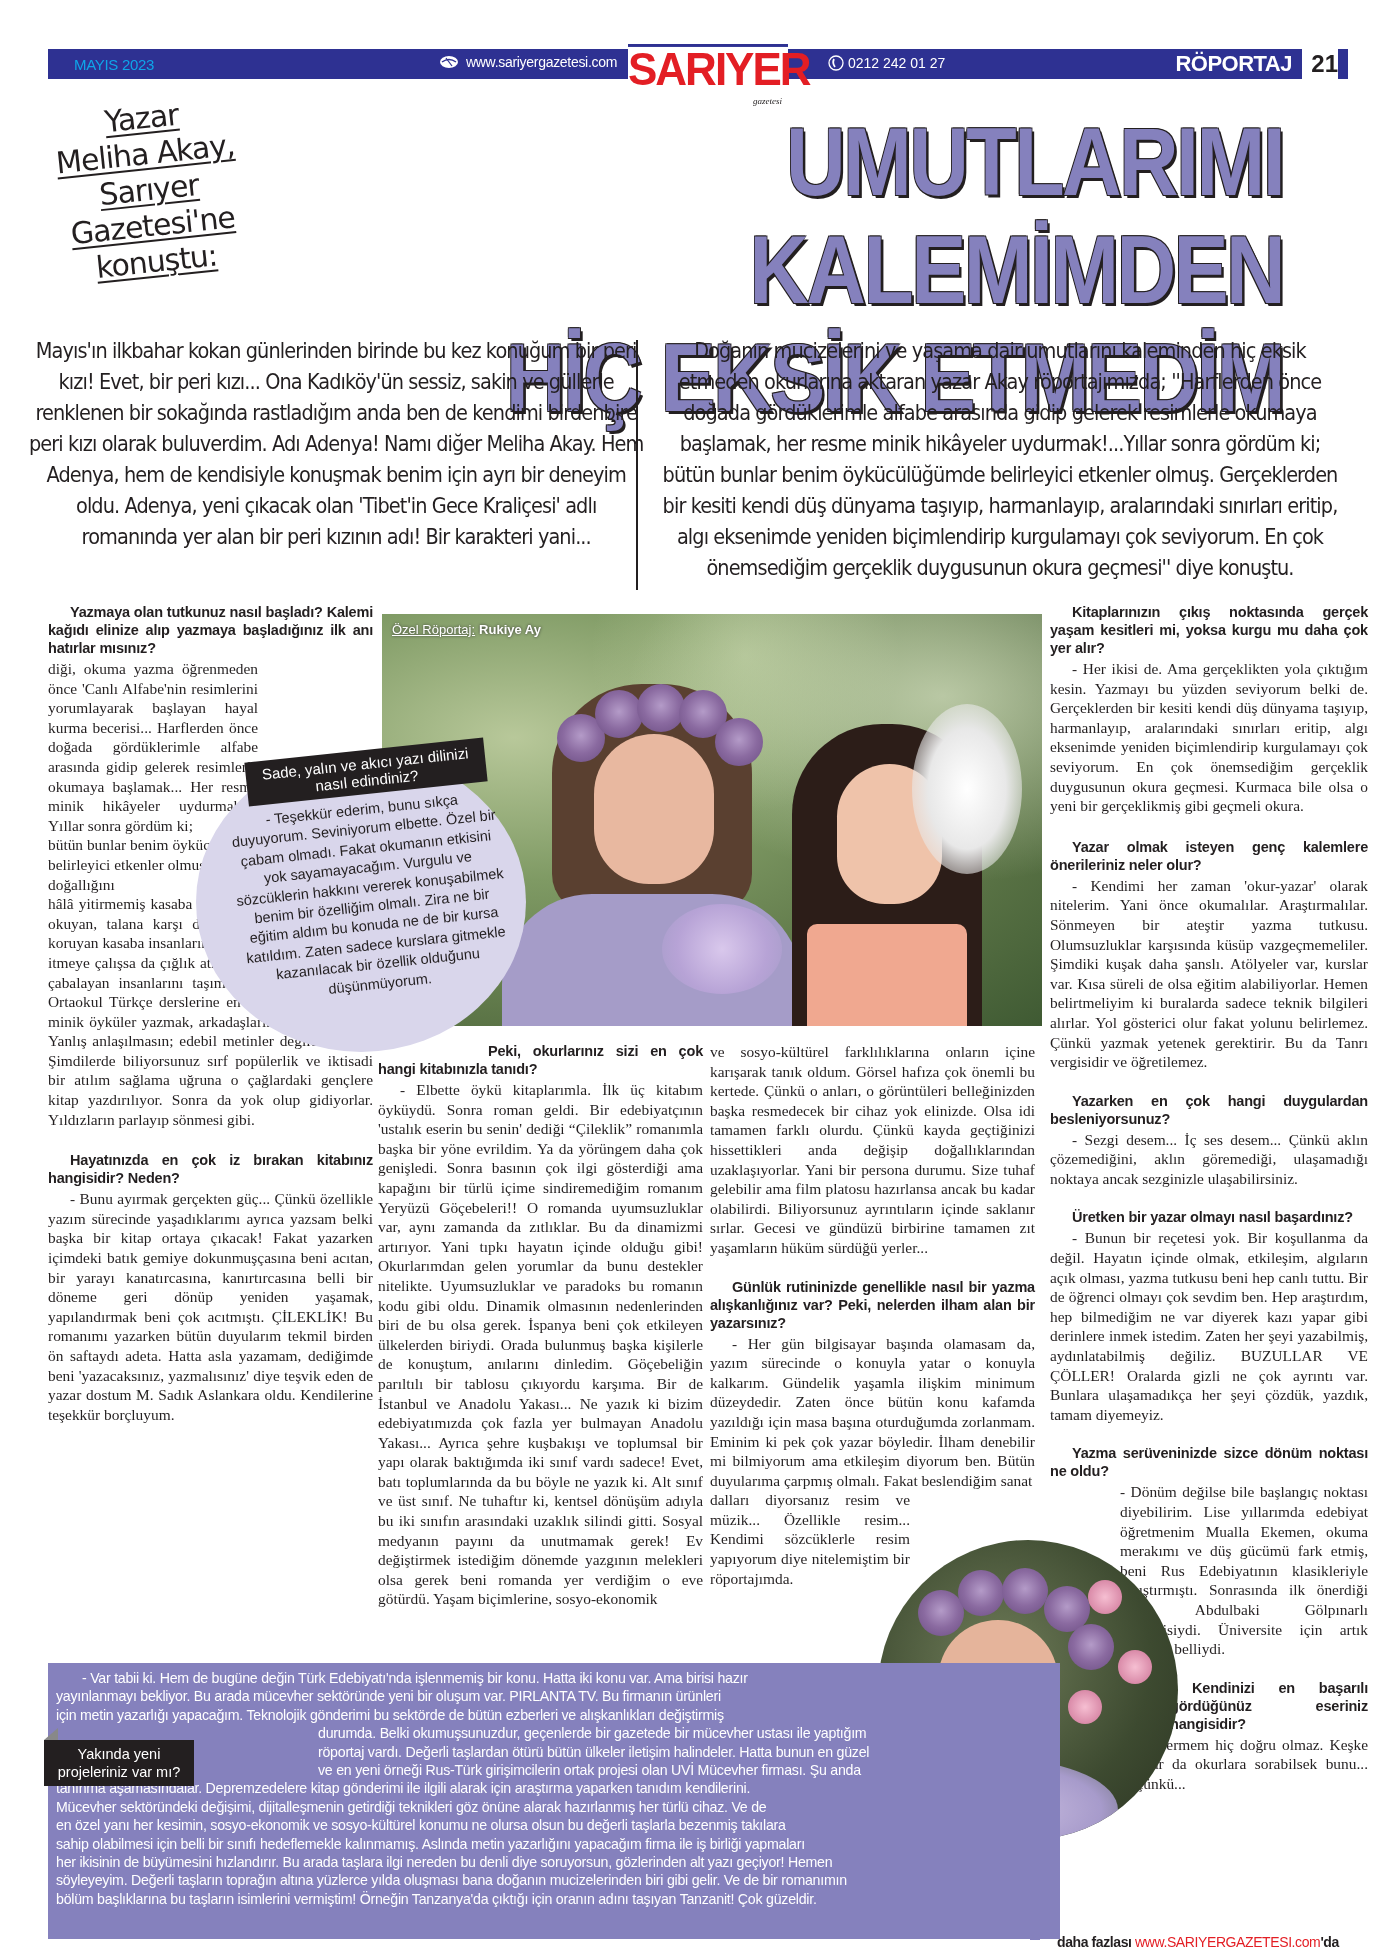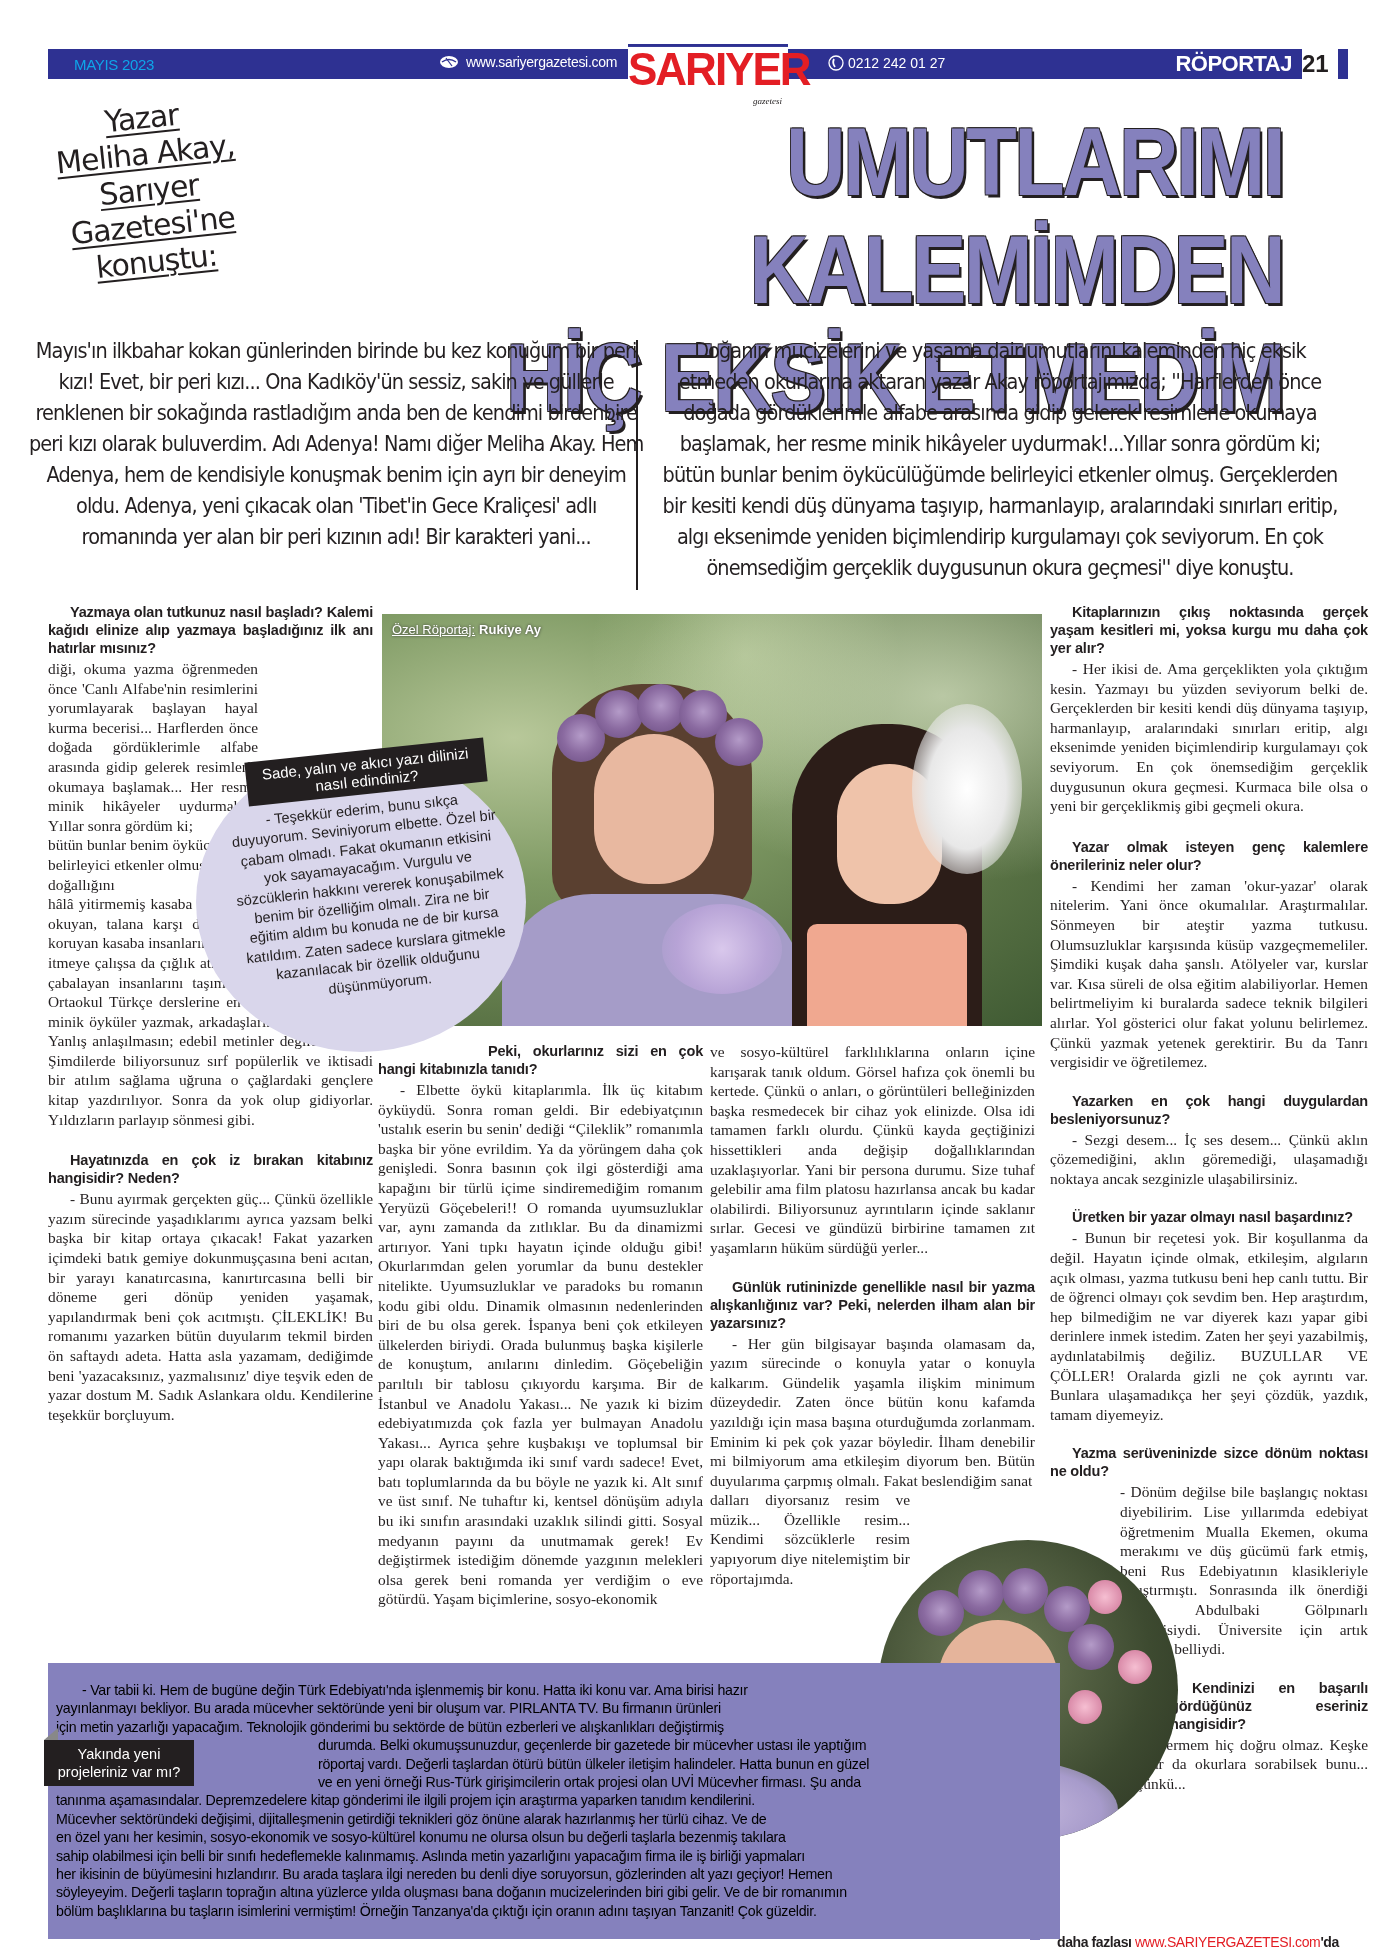--- a/index.html
+++ b/index.html
@@ -5,21 +5,21 @@
   * { box-sizing: border-box; margin: 0; padding: 0; }
   html, body { width: 1400px; height: 1953px; background: #ffffff; overflow: hidden; }
   body { position: relative; font-family: "Liberation Serif", serif; color: #231f20; }
 
   
   .topbar { position: absolute; left: 48px; top: 49px; width: 1300px; height: 30px; background: #2e3192; }
   .topbar .date { position: absolute; left: 26px; top: 7px; color: #0ea5e9; font: 15px "Liberation Sans", sans-serif; letter-spacing: -0.3px; }
   .topbar .web { position: absolute; left: 390px; top: 5px; color: #fff; font: 14px "Liberation Sans", sans-serif; letter-spacing: -0.3px; display: flex; align-items: center; gap: 6px; }
   .topbar .phone { position: absolute; left: 780px; top: 6px; color: #fff; font: 14px "Liberation Sans", sans-serif; display: flex; align-items: center; gap: 4px; }
   .topbar .section { position: absolute; right: 56px; top: 2px; color: #fff; font: bold 22px "Liberation Sans", sans-serif; letter-spacing: -0.5px; }
-  .topbar .pagenum { position: absolute; right: 10px; top: -2px; width: 36px; height: 34px; background: #fff; color: #231f20; font: bold 24px "Liberation Sans", sans-serif; text-align: left; line-height: 34px; }
+  .topbar .pagenum { position: absolute; right: 10px; top: -2px; width: 36px; height: 34px; background: #fff; color: #231f20; font: bold 24px "Liberation Sans", sans-serif; text-align: right; line-height: 34px; }
   .topbar .endbar { position: absolute; right: 0; top: 0; width: 8px; height: 30px; background: #2e3192; }
   .logo { position: absolute; left: 628px; top: 44px; width: 160px; height: 54px; }
   .logo .logo-top { height: 4px; background: #2e3192; }
   .logo .logo-text { font: 900 44px "Liberation Sans", sans-serif; color: #e31e24; letter-spacing: -2px; line-height: 42px; transform: scaleY(1.05); text-align: center; background: #fff; }
   .logo .logo-sub { position: absolute; right: 6px; bottom: -8px; font: italic 9px "Liberation Serif", serif; color: #231f20; }
 
   
   .kicker { position: absolute; left: 44px; top: 100px; width: 210px; transform: rotate(-6deg); transform-origin: center; text-align: center;
             font: 30px "DejaVu Sans", sans-serif; letter-spacing: -1px; line-height: 36px; color: #231f20; }
   .kicker span { text-decoration: underline; text-decoration-thickness: 2px; text-underline-offset: 4px; }
@@ -76,21 +76,21 @@
   
   .roundphoto { position: absolute; left: 878px; top: 1540px; width: 300px; height: 300px; border-radius: 50%; overflow: hidden;
      background: radial-gradient(circle at 40% 40%, #6e7b58 0%, #3d4a30 60%, #2b3322 100%); }
   .roundphoto .face { position: absolute; left: 60px; top: 80px; width: 120px; height: 140px; background: #e5b49b; border-radius: 60px 60px 55px 55px; }
   .roundphoto .crown i { position: absolute; width: 46px; height: 46px; border-radius: 50%; background: radial-gradient(circle at 50% 45%, #b49bc8 0%, #8a6aa0 50%, #6b4d82 100%); }
   .roundphoto .rose { position: absolute; width: 34px; height: 34px; border-radius: 50%; background: radial-gradient(circle, #f6bfd2 0%, #d98aa8 70%); }
   .roundphoto .tulle { position: absolute; left: 20px; top: 220px; width: 220px; height: 100px; background: radial-gradient(ellipse, #c9bde0 0%, #a79bcb 60%, rgba(167,155,203,0.4) 100%); border-radius: 50%; }
 
   
   .purplebox { position: absolute; left: 48px; top: 1663px; width: 1012px; height: 276px; background: #8581bd; }
-  .purplebox .ptext { position: absolute; left: 8px; top: 18px; width: 900px; color: #000000; font: 14.2px "Liberation Sans", sans-serif; line-height: 18.4px; letter-spacing: -0.25px; }
+  .purplebox .ptext { position: absolute; left: 8px; top: 6px; width: 900px; color: #ffffff; font: 14.2px "Liberation Sans", sans-serif; line-height: 18.4px; letter-spacing: -0.25px; }
   .purplebox .ptext .l { display: block; white-space: nowrap; }
   .purplebox .ptext .ind { padding-left: 262px; }
   .projlabel { position: absolute; left: 44px; top: 1740px; width: 150px; height: 46px; background: #231f20; color: #fff; font: 14.5px "Liberation Sans", sans-serif; text-align: center; line-height: 18px; padding-top: 5px; }
   .projlabel-tab { position: absolute; left: 44px; top: 1728px; width: 0; height: 0; border-left: 14px solid transparent; border-bottom: 12px solid #888; }
   .sidebar-accent { position: absolute; left: 1030px; top: 1850px; width: 10px; height: 90px; background: #8581bd; }
 
   .footer-more { position: absolute; left: 1057px; top: 1934px; font: bold 14px "Liberation Sans", sans-serif; color: #231f20; letter-spacing: -0.4px; }
   .footer-more .url { color: #e31e24; font-weight: normal; }
 </style>
 </head>
@@ -221,21 +221,21 @@
 </div>
 
 <div class="purplebox">
   <div class="ptext">
     <span class="l" style="padding-left:26px">- Var tabii ki. Hem de bugüne değin Türk Edebiyatı'nda işlenmemiş bir konu. Hatta iki konu var. Ama birisi hazır</span>
     <span class="l">yayınlanmayı bekliyor. Bu arada mücevher sektöründe yeni bir oluşum var. PIRLANTA TV. Bu firmanın ürünleri</span>
     <span class="l">için metin yazarlığı yapacağım. Teknolojik gönderimi bu sektörde de bütün ezberleri ve alışkanlıkları değiştirmiş</span>
     <span class="l ind">durumda. Belki okumuşsunuzdur, geçenlerde bir gazetede bir mücevher ustası ile yaptığım</span>
     <span class="l ind">röportaj vardı. Değerli taşlardan ötürü bütün ülkeler iletişim halindeler. Hatta bunun en güzel</span>
     <span class="l ind">ve en yeni örneği Rus-Türk girişimcilerin ortak projesi olan UVİ Mücevher firması. Şu anda</span>
-    <span class="l">tanınma aşamasındalar. Depremzedelere kitap gönderimi ile ilgili projem için araştırma yaparken tanıdım kendilerini.</span>
+    <span class="l">tanınma aşamasındalar. Depremzedelere kitap gönderimi ile ilgili alarak için araştırma yaparken tanıdım kendilerini.</span>
     <span class="l">Mücevher sektöründeki değişimi, dijitalleşmenin getirdiği teknikleri göz önüne alarak hazırlanmış her türlü cihaz. Ve de</span>
     <span class="l">en özel yanı her kesimin, sosyo-ekonomik ve sosyo-kültürel konumu ne olursa olsun  bu değerli taşlarla bezenmiş takılara</span>
     <span class="l">sahip olabilmesi için belli bir sınıfı hedeflemekle kalınmamış. Aslında metin yazarlığını yapacağım firma ile iş birliği yapmaları</span>
     <span class="l">her ikisinin de büyümesini hızlandırır. Bu arada taşlara ilgi nereden bu denli diye soruyorsun, gözlerinden alt yazı geçiyor! Hemen</span>
     <span class="l">söyleyeyim. Değerli taşların toprağın altına yüzlerce yılda oluşması bana doğanın mucizelerinden biri gibi gelir. Ve de bir romanımın</span>
     <span class="l">bölüm başlıklarına bu taşların isimlerini vermiştim! Örneğin Tanzanya'da çıktığı için oranın adını taşıyan Tanzanit! Çok güzeldir.</span>
   </div>
 </div>
 <div class="projlabel-tab"></div>
 <div class="projlabel">

